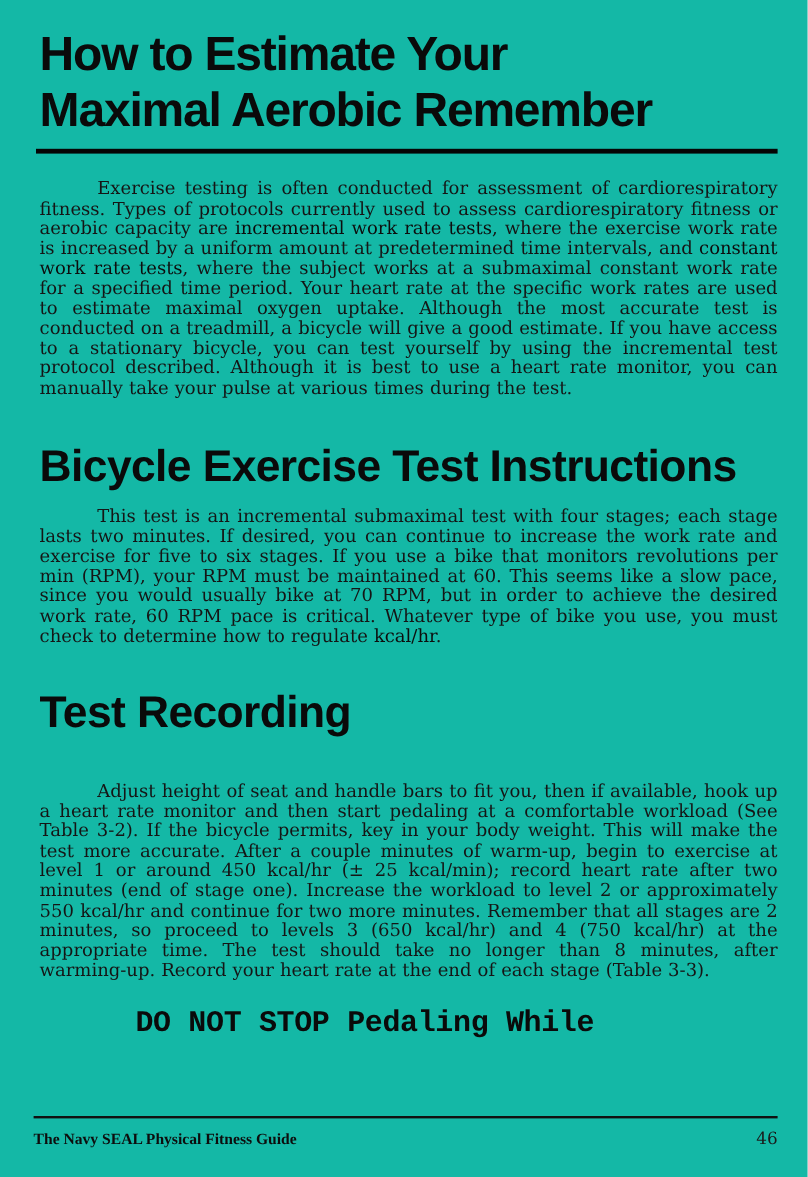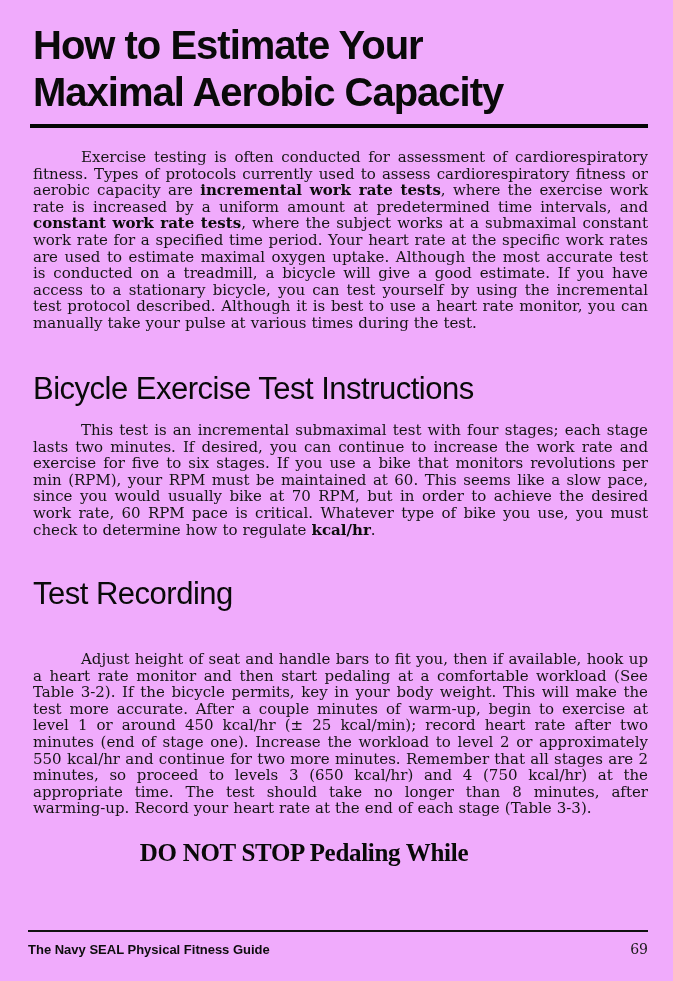--- a/index.html
+++ b/index.html
@@ -1,19 +1,19 @@
 <!DOCTYPE html>
 <html><head>
 <meta charset="utf-8">
 <style>
   html,body{margin:0;padding:0;background:#e8e8e8;}
   .page{
     position:relative;
     width:673px;height:981px;
-    background:#f0abfc;
+    background:#14b8a6;
     margin:0 auto;
     overflow:hidden;
     font-family:"DejaVu Serif", serif;
     color:#141414;
   }
   .abs{position:absolute;}
   h1.doc-title{
     top:22px;left:33px;right:20px;margin:0;
     font-family:"Liberation Sans", sans-serif;
     font-weight:bold;
@@ -26,70 +26,70 @@
     background:#050505;
   }
   p.body-text{
     left:33px;width:615px;margin:0;
     font-size:15px;line-height:16.6px;
     text-align:justify;
     text-indent:48px;
     color:#151515;
     word-spacing:0.3px;
   }
-  p.body-text b{font-weight:bold;color:#0d0d0d;margin-top:13px;}
+  p.body-text b{font-weight:normal;color:#0d0d0d;margin-top:13px;}
   .intro-p{top:149px;}
   h2.section-heading{
     left:33px;right:4px;margin:0;
     font-family:"Liberation Sans", sans-serif;
-    font-weight:normal;
-    font-size:31px;line-height:36px;
+    font-weight:bold;
+    font-size:37px;line-height:36px;
     letter-spacing:-0.5px;
     color:#0a0a0a;
   }
   .s1-h{top:371px;}
   .s1-p{top:422px;}
   .s2-h{top:576px;}
   .s2-p{top:651px;}
   .callout{
     top:837px;left:0;width:608px;
     text-align:center;
-    font-family:Liberation Serif, serif;
+    font-family:Liberation Mono, monospace;
     font-weight:bold;
     font-size:25px;line-height:31px;
     letter-spacing:-0.3px;
     color:#0a0a0a;
   }
   .footer-rule{
     top:930px;left:28px;width:620px;height:2px;
     background:#111;
   }
   .footer-row{
     top:941px;left:28px;width:620px;
     display:flex;justify-content:space-between;align-items:baseline;
   }
   .footer-book{
-    font-family:Liberation Sans, sans-serif;
+    font-family:Liberation Serif, serif;
     font-weight:bold;
     font-size:13px;
     color:#0d0d0d;
   }
   .footer-page{
     font-family:"DejaVu Serif", serif;
     font-size:14px;
     color:#1a1a1a;
   }
 </style>
 </head>
 <body>
 
 <div class="page">
 
   <h1 class="abs doc-title"><span>How to Estimate Your</span><br>
-    <span>Maximal Aerobic Capacity</span>
+    <span>Maximal Aerobic Remember</span>
   </h1>
 
   <div class="abs title-rule"></div>
 
   <p class="abs body-text intro-p"><span>Exercise testing is often conducted for assessment of cardiorespiratory fitness. Types of protocols currently used to assess cardiorespiratory fitness or aerobic capacity are </span><b>incremental work rate tests</b><span>, where the exercise work rate is increased by a uniform amount at predetermined time intervals, and </span><b>constant work rate tests</b><span>, where the subject works at a submaximal constant work rate for a specified time period. Your heart rate at the specific work rates are used to estimate maximal oxygen uptake. Although the most accurate test is conducted on a treadmill, a bicycle will give a good estimate. If you have access to a stationary bicycle, you can test yourself by using the incremental test protocol described. Although it is best to use a heart rate monitor, you can manually take your pulse at various times during the test.</span></p>
 
   <h2 class="abs section-heading s1-h">Bicycle Exercise Test Instructions</h2>
 
   <p class="abs body-text s1-p"><span>This test is an incremental submaximal test with four stages; each stage lasts two minutes. If desired, you can continue to increase the work rate and exercise for five to six stages. If you use a bike that monitors revolutions per min (RPM), your RPM must be maintained at 60. This seems like a slow pace, since you would usually bike at 70 RPM, but in order to achieve the desired work rate, 60 RPM pace is critical. Whatever type of bike you use, you must check to determine how to regulate </span><b>kcal/hr</b><span>.</span></p>
 
@@ -97,16 +97,16 @@
 
   <p class="abs body-text s2-p">Adjust height of seat and handle bars to fit you, then if available, hook up a heart rate monitor and then start pedaling at a comfortable workload (See Table 3-2). If the bicycle permits, key in your body weight. This will make the test more accurate. After a couple minutes of warm-up, begin to exercise at level 1 or around 450 kcal/hr (± 25 kcal/min); record heart rate after two minutes (end of stage one). Increase the workload to level 2 or approximately 550 kcal/hr and continue for two more minutes. Remember that all stages are 2 minutes, so proceed to levels 3 (650 kcal/hr) and 4 (750 kcal/hr) at the appropriate time. The test should take no longer than 8 minutes, after warming-up. Record your heart rate at the end of each stage (Table 3-3).</p>
 
   <div class="abs callout"><span>DO NOT STOP Pedaling While</span><br>
   </div>
 
   <div class="abs footer-rule"></div>
 
   <div class="abs footer-row">
     <span class="footer-book">The Navy SEAL Physical Fitness Guide</span>
-    <span class="footer-page">69</span>
+    <span class="footer-page">46</span>
   </div>
 
 </div>
 
 </body></html>

